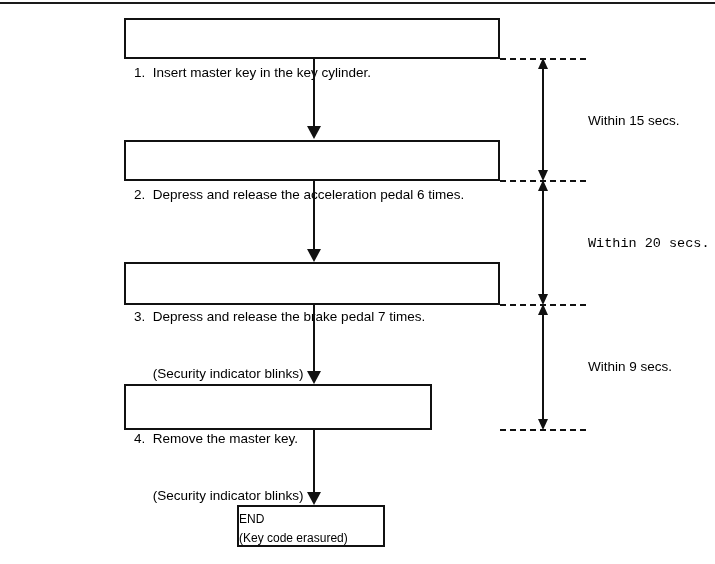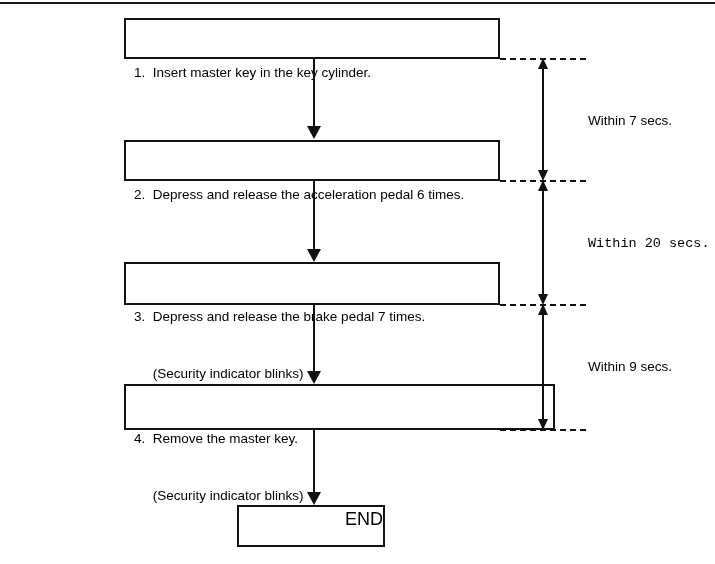--- a/index.html
+++ b/index.html
@@ -43,23 +43,23 @@
     white-space: pre;
   }
 
   
   .end-box {
     position: absolute;
     box-sizing: border-box;
     border: 2px solid #111111;
     background: #ffffff;
     color: #000000;
-    font-size: 18px;
+    font-size: 12px;
     line-height: 19px;
-    text-align: right;
+    text-align: left;
     padding-top: 3px;
   }
   .end-box .end-line { display: block; }
 
   
   .connector {
     position: absolute;
     width: 0;
   }
   .connector .shaft {
@@ -155,32 +155,33 @@
   <div class="step-box" style="left:124px; top:262px; width:376px; height:43px;">
     <span class="step-line">3.  Depress and release the brake pedal 7 times.</span>
     <span class="step-line">     (Security indicator blinks)</span>
   </div>
 
   <div class="connector" style="left:314px; top:305px; height:79px;">
     <div class="shaft" style="height:66px;"></div>
     <div class="head"></div>
   </div>
 
-  <div class="step-box" style="left:124px; top:384px; width:431px; height:46px;">
+  <div class="step-box" style="left:124px; top:384px; width:308px; height:46px;">
     <span class="step-line">4.  Remove the master key.</span>
     <span class="step-line">     (Security indicator blinks)</span>
   </div>
 
   <div class="connector" style="left:314px; top:430px; height:75px;">
     <div class="shaft" style="height:62px;"></div>
     <div class="head"></div>
   </div>
 
   <div class="end-box" style="left:237px; top:505px; width:148px; height:42px;">
     <span class="end-line">END</span>
+    <span class="end-line">(Key code erasured)</span>
   </div>
 
   <div class="leader" style="left:500px; top:58px; width:86px;"></div>
   <div class="leader" style="left:500px; top:180px; width:86px;"></div>
   <div class="leader" style="left:500px; top:304px; width:86px;"></div>
   <div class="leader" style="left:500px; top:429px; width:86px;"></div>
 
   <div class="span-arrow" style="left:543px; top:58px; height:123px;">
     <div class="head-up"></div>
     <div class="shaft" style="top:4px; height:115px;"></div>
@@ -192,17 +193,17 @@
     <div class="shaft" style="top:4px; height:117px;"></div>
     <div class="head-down"></div>
   </div>
 
   <div class="span-arrow" style="left:543px; top:304px; height:126px;">
     <div class="head-up"></div>
     <div class="shaft" style="top:4px; height:118px;"></div>
     <div class="head-down"></div>
   </div>
 
-  <div class="timing-label" style="left:588px; top:113px;">Within 7 secs.</div>
+  <div class="timing-label" style="left:588px; top:113px;">Within 15 secs.</div>
   <div class="timing-label" style="left:588px; top:236px;font-family:Liberation Mono, monospace;">Within 20 secs.</div>
   <div class="timing-label" style="left:588px; top:359px;">Within 9 secs.</div>
 
 </div>
 
 </body></html>

